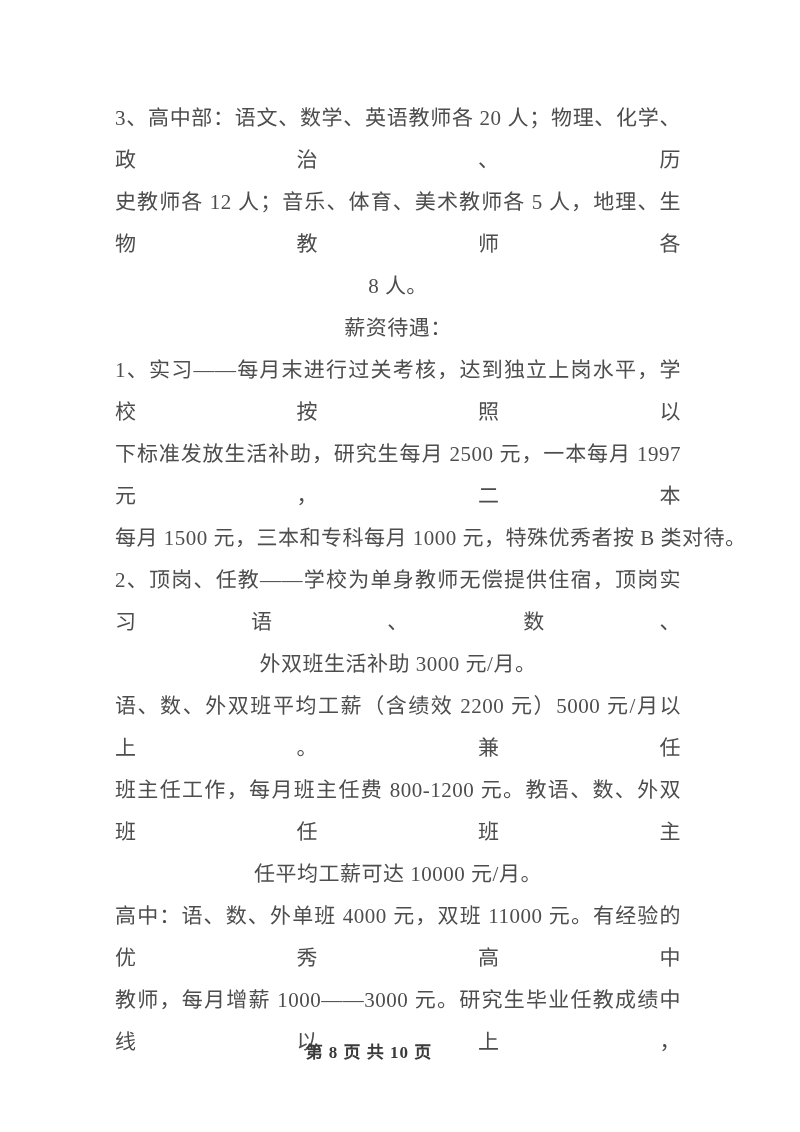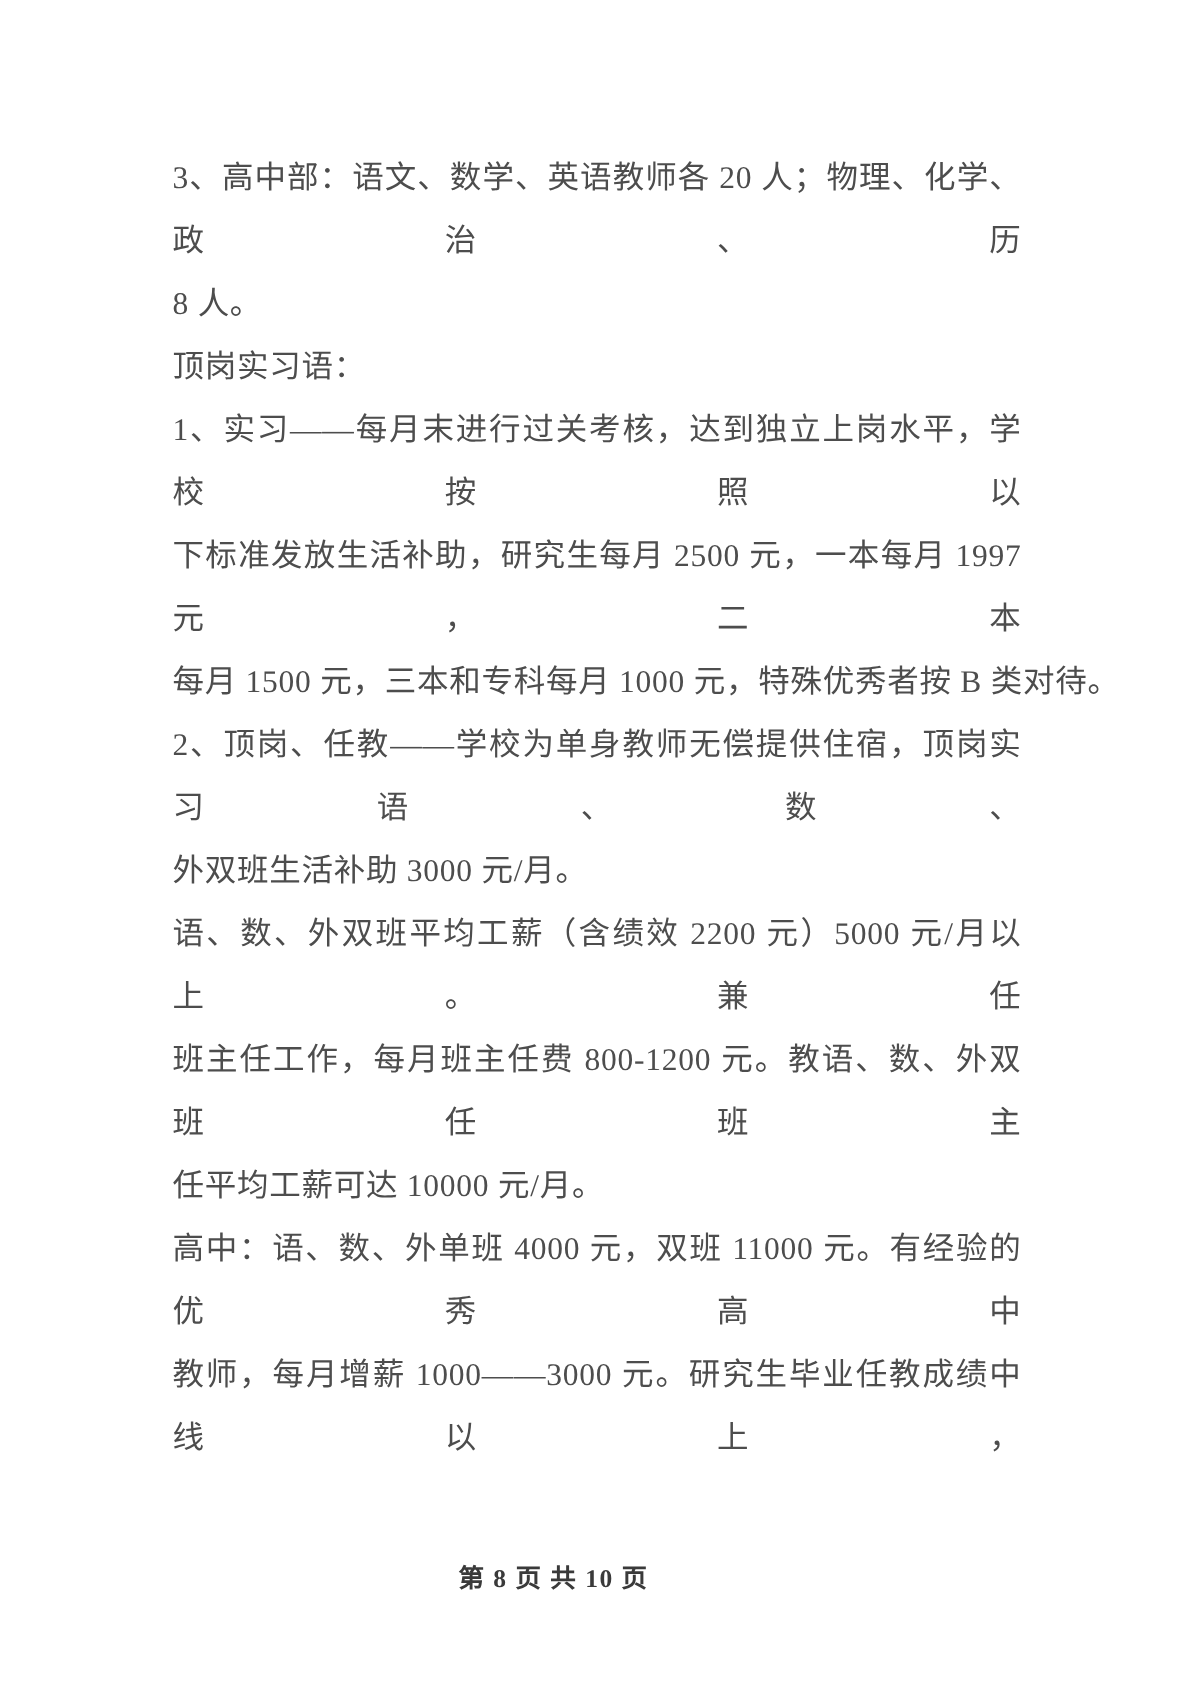--- a/index.html
+++ b/index.html
@@ -25,21 +25,21 @@
     width: 566px;
     font-size: 21px;
     line-height: 42px;
     color: #4d4d4d;
     letter-spacing: 0.5px;
   }
 
   .text-line {
     width: 100%;
     white-space: nowrap;
-    text-align: left;
+    text-align: center;
   }
 
   
   .text-line.fill {
     white-space: normal;
     text-align: justify;
     text-align-last: justify;
   }
 
   .page-footer {
@@ -57,22 +57,23 @@
   }
 </style>
 </head>
 <body style="background: rgb(255, 255, 255);">
 
 <div class="page">
 
   <div class="doc-body" style="color: rgb(77, 77, 77);">
 
   <div class="text-line fill">3、高中部：语文、数学、英语教师各 20 人；物理、化学、政治、历</div>
+      <div class="text-line fill">史教师各 12 人；音乐、体育、美术教师各 5 人，地理、生物教师各</div>
       <div class="text-line">8 人。</div>
-      <div class="text-line">顶岗实习语：</div>
+      <div class="text-line">薪资待遇：</div>
       <div class="text-line fill">1、实习——每月末进行过关考核，达到独立上岗水平，学校按照以</div>
       <div class="text-line fill">下标准发放生活补助，研究生每月 2500 元，一本每月 1997 元，二本</div>
       <div class="text-line">每月 1500 元，三本和专科每月 1000 元，特殊优秀者按 B 类对待。</div>
       <div class="text-line fill">2、顶岗、任教——学校为单身教师无偿提供住宿，顶岗实习语、数、</div>
       <div class="text-line">外双班生活补助 3000 元/月。</div>
       <div class="text-line fill">语、数、外双班平均工薪（含绩效 2200 元）5000 元/月以上。兼任</div>
       <div class="text-line fill">班主任工作，每月班主任费 800-1200 元。教语、数、外双班任班主</div>
       <div class="text-line">任平均工薪可达 10000 元/月。</div>
       <div class="text-line fill">高中：语、数、外单班 4000 元，双班 11000 元。有经验的优秀高中</div>
       <div class="text-line fill">教师，每月增薪 1000——3000 元。研究生毕业任教成绩中线以上，</div>

